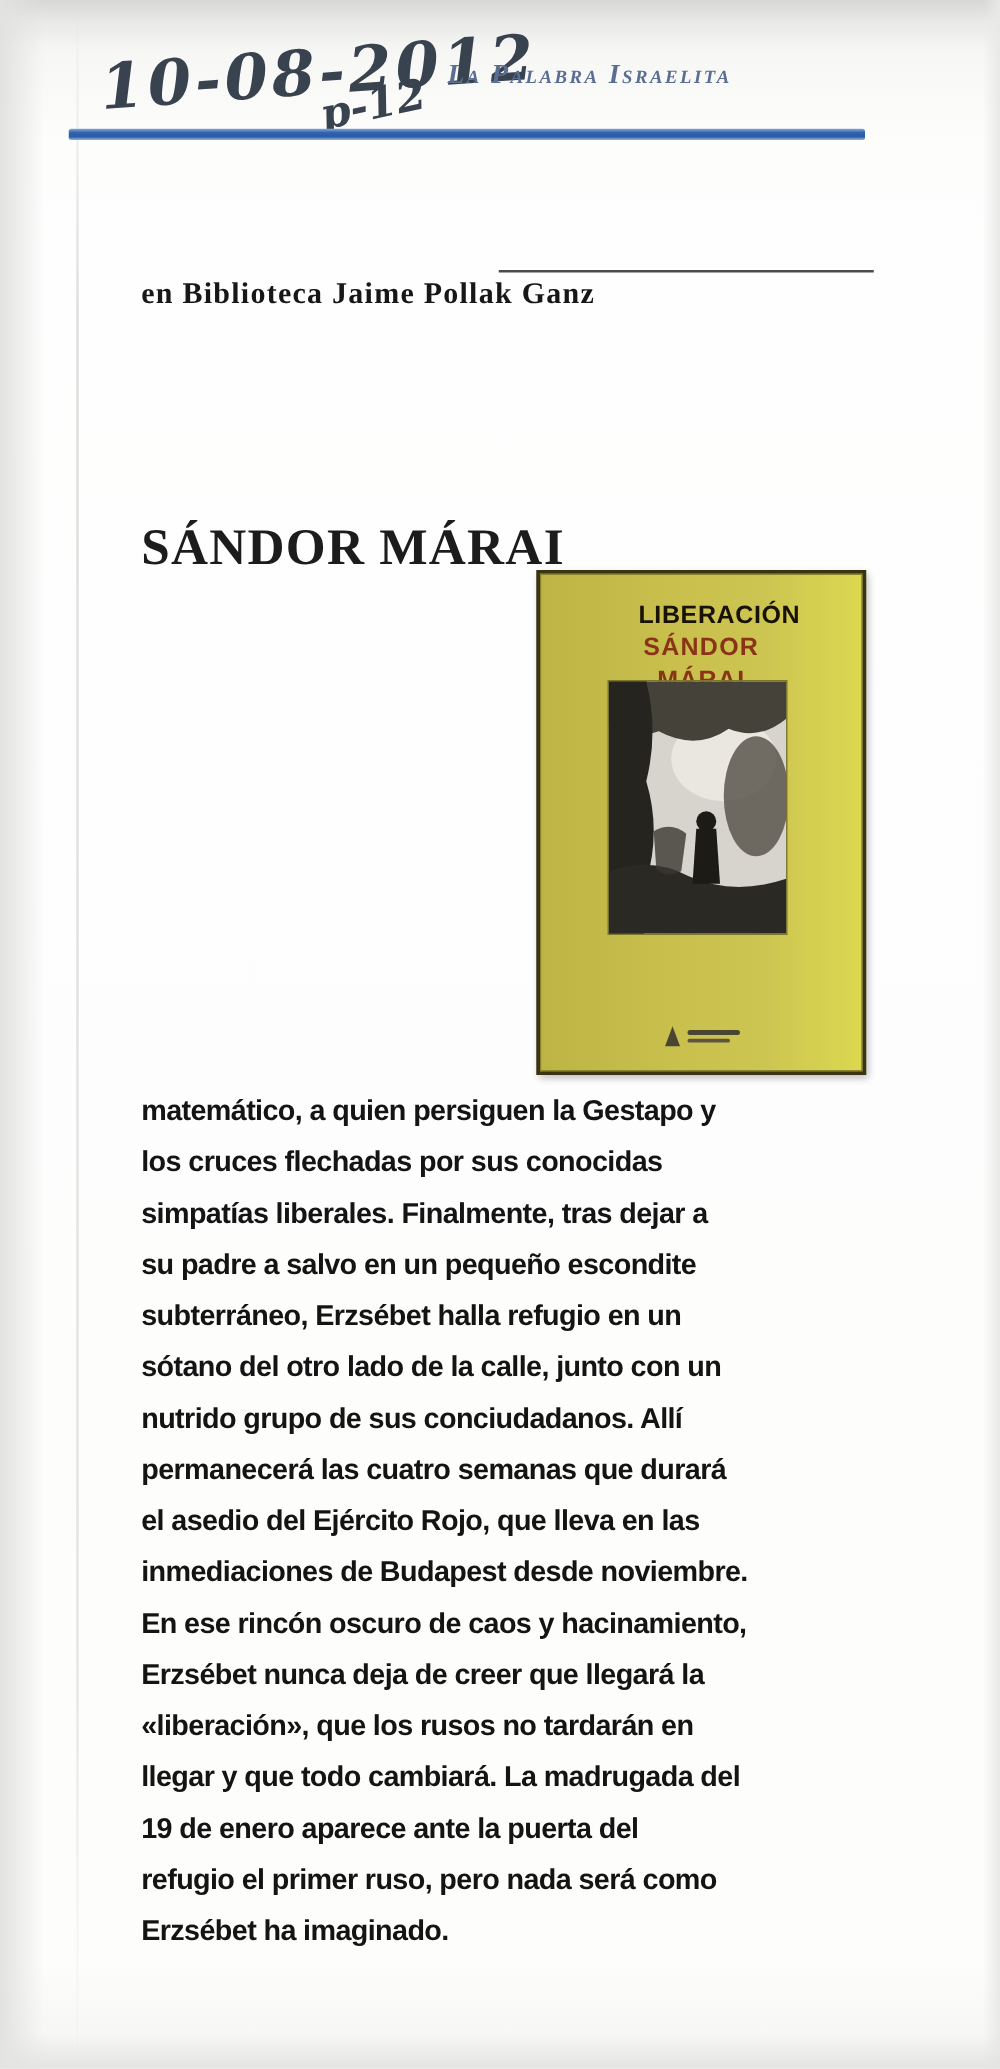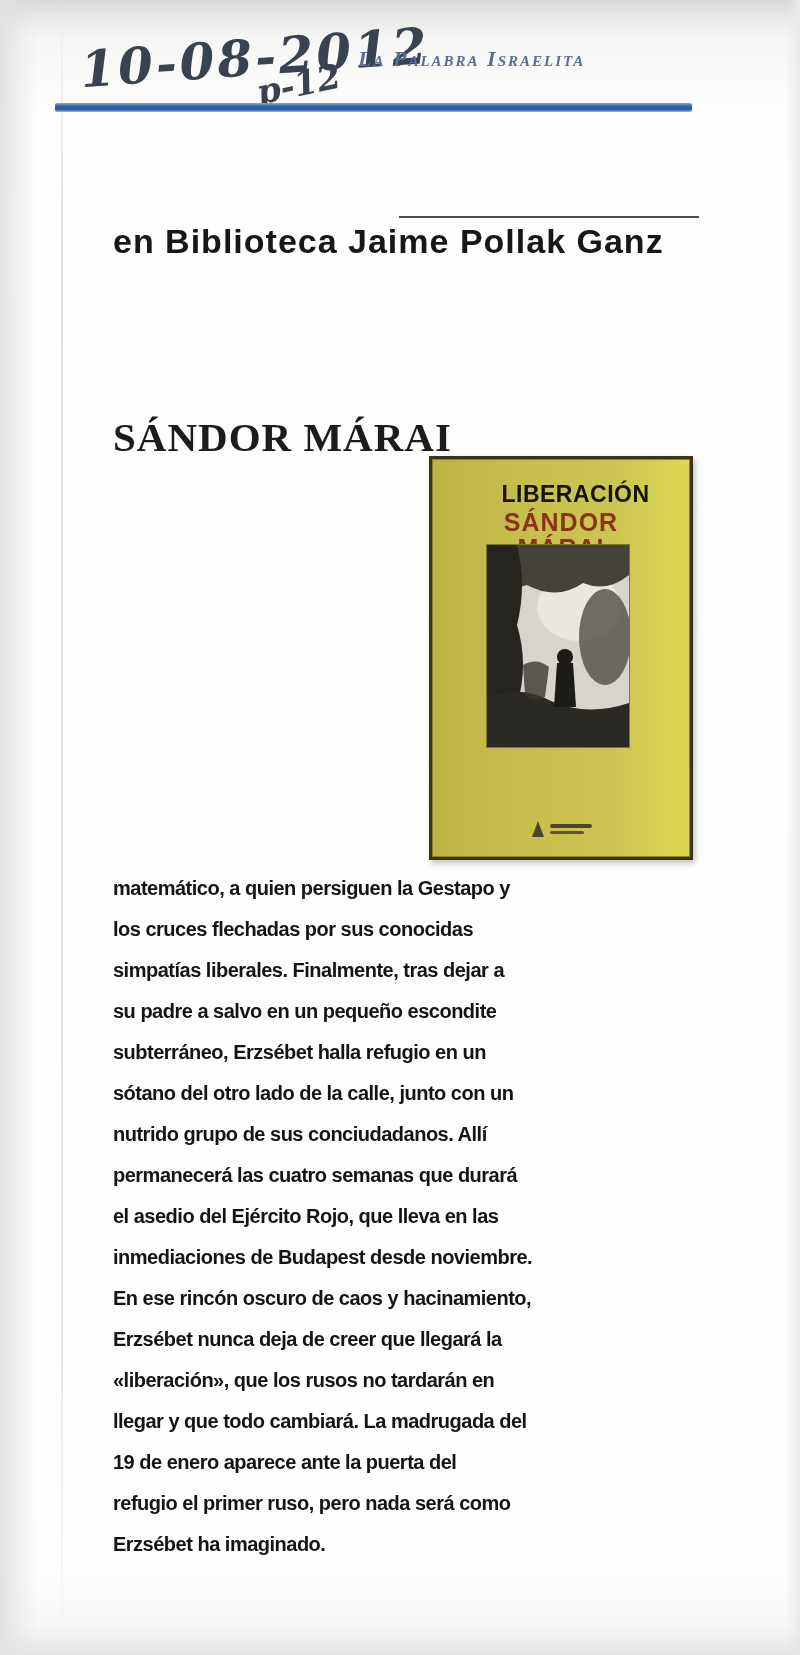--- a/index.html
+++ b/index.html
@@ -24,41 +24,41 @@
         font-size:34px;color:#39424f;transform:rotate(-12deg);}
   .masthead{position:absolute;top:46px;left:358px;font-family:"Liberation Serif",serif;font-variant:small-caps;
         font-weight:700;font-size:22px;letter-spacing:2px;color:#5a6d92;font-style:italic;}
   .blue-rule{position:absolute;top:103px;left:55px;width:637px;height:9px;border-radius:2px;
         background:linear-gradient(180deg,#86a8d8 0%,#2f62ad 35%,#2a5ba6 70%,#96b4dd 100%);}
   
   .title-block{position:absolute;top:208px;left:113px;width:586px;}
   .section-title{margin:0;font-family:"Liberation Serif",serif;font-weight:700;font-size:60px;line-height:66px;
         color:#8e2222;letter-spacing:.30em;text-transform:uppercase;}
   .thin-rule{margin:8px 0 2px auto;width:300px;border-top:2px solid #4c4c4c;}
-  .section-subtitle{margin:4px 0 0;font-family:Liberation Sans, sans-serif;font-weight:700;font-size:34px;
+  .section-subtitle{margin:4px 0 0;font-family:Liberation Serif, serif;font-weight:700;font-size:24px;
         color:#171717;letter-spacing:1px;}
   
   .article{position:absolute;top:414px;left:113px;width:640px;}
   .author-heading{margin:0;font-family:"Liberation Serif",serif;font-weight:600;font-size:41px;line-height:46px;
         color:#1c1c1c;letter-spacing:1px;}
   .book-title-heading{margin:4px 0 0;font-family:"Liberation Serif",serif;font-variant:small-caps;font-weight:700;
         font-size:40px;line-height:44px;color:#3f66aa;letter-spacing:1px;}
   .cols{display:flex;margin-top:10px;}
   .left-col{width:302px;flex-shrink:0;}
   .publisher-line{font-family:"Liberation Serif",serif;font-variant:small-caps;font-weight:700;font-size:31px;
         line-height:36px;color:#1b1b1b;}
   .body{font-weight:700;color:#141414;white-space:pre-line;letter-spacing:-0.5px;}
   .body-col{margin:5px 0 0;font-size:26px;line-height:39px;}
-  .body-full{margin:8px 0 0;width:640px;font-size:20px;line-height:41px;}
+  .body-full{margin:8px 0 0;width:640px;font-size:23px;line-height:41px;}
   
   .cover{position:relative;width:258px;height:398px;margin:-14px 0 0 14px;flex-shrink:0;
         background:linear-gradient(90deg,#bdb445 0%,#c9c04e 45%,#cdc552 70%,#dcd84f 100%);
         border:3px solid #3a3410;box-shadow:inset 0 0 0 1px #8a842e, 2px 3px 6px rgba(0,0,0,.25);}
-  .cover-title{margin-top:22px;text-align:center;font-weight:700;font-size:23px;letter-spacing:.5px;color:#171204;padding-left:29px;}
-  .cover-author{margin-top:1px;text-align:center;font-weight:700;font-size:25px;line-height:26px;color:#8a3417;
+  .cover-title{margin-top:22px;text-align:center;font-weight:700;font-size:20px;letter-spacing:.5px;color:#171204;padding-left:29px;}
+  .cover-author{margin-top:1px;text-align:center;font-weight:700;font-size:20px;line-height:26px;color:#8a3417;
         white-space:pre-line;letter-spacing:1px;}
   .cover-photo{position:absolute;left:55px;top:86px;width:142px;height:202px;display:block;
         box-shadow:0 0 0 1px #7c762c;}
   .cover-logo{position:absolute;bottom:16px;left:0;width:100%;display:flex;justify-content:center;}
 </style>
 </head>
 <body>
 
 <div class="scan">
 

